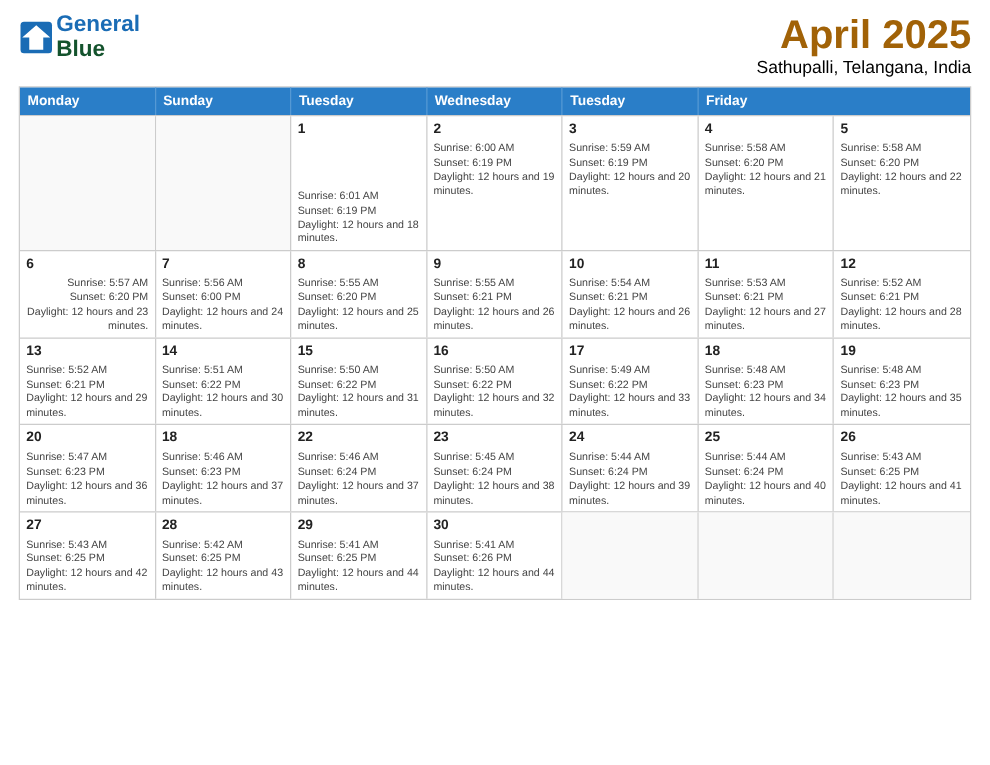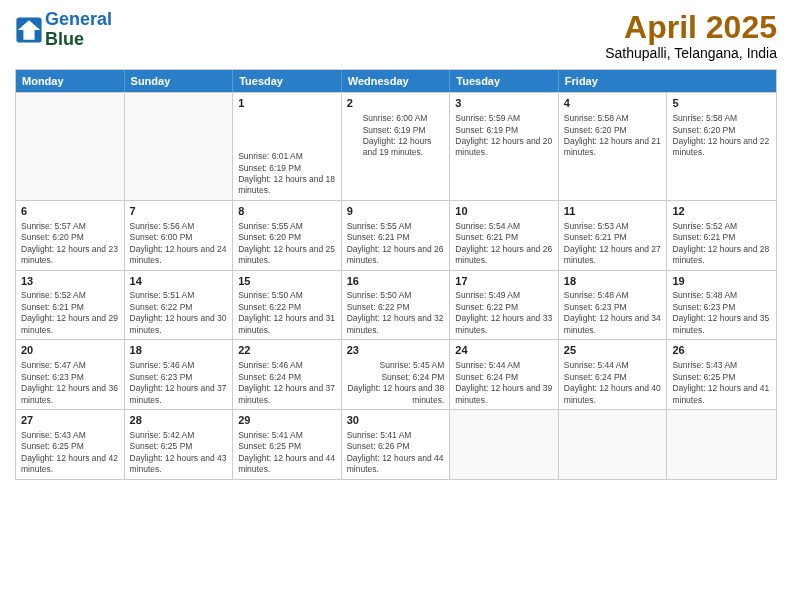--- a/index.html
+++ b/index.html
@@ -142,21 +142,21 @@
           <div class="cal-cell empty"></div>
           <div class="cal-cell empty"></div>
           <div class="cal-cell">
             <span class="day-num">1</span>
             <div class="cell-info" style="white-space: pre-line; margin-top: 40px;">Sunrise: 6:01 AM
 Sunset: 6:19 PM
 Daylight: 12 hours and 18 minutes.</div>
           </div>
           <div class="cal-cell">
             <span class="day-num">2</span>
-            <div class="cell-info" style="white-space: pre-line; margin-left: 16px;">Sunrise: 6:00 AM
+            <div class="cell-info" style="white-space: pre-line;">Sunrise: 6:00 AM
 Sunset: 6:19 PM
 Daylight: 12 hours and 19 minutes.</div>
           </div>
           <div class="cal-cell">
             <span class="day-num">3</span>
             <div class="cell-info" style="white-space: pre-line;">Sunrise: 5:59 AM
 Sunset: 6:19 PM
 Daylight: 12 hours and 20 minutes.</div>
           </div>
           <div class="cal-cell">
@@ -168,21 +168,21 @@
           <div class="cal-cell">
             <span class="day-num">5</span>
             <div class="cell-info" style="white-space: pre-line;">Sunrise: 5:58 AM
 Sunset: 6:20 PM
 Daylight: 12 hours and 22 minutes.</div>
           </div>
         </div>
         <div class="cal-row">
           <div class="cal-cell">
             <span class="day-num">6</span>
-            <div class="cell-info" style="white-space: pre-line;">Sunrise: 5:57 AM
+            <div class="cell-info" style="white-space: pre-line; text-align: right;">Sunrise: 5:57 AM
 Sunset: 6:20 PM
 Daylight: 12 hours and 23 minutes.</div>
           </div>
           <div class="cal-cell">
             <span class="day-num">7</span>
             <div class="cell-info" style="white-space: pre-line;">Sunrise: 5:56 AM
 Sunset: 6:00 PM
 Daylight: 12 hours and 24 minutes.</div>
           </div>
           <div class="cal-cell">
@@ -274,21 +274,21 @@
 Daylight: 12 hours and 37 minutes.</div>
           </div>
           <div class="cal-cell">
             <span class="day-num">22</span>
             <div class="cell-info" style="white-space: pre-line;">Sunrise: 5:46 AM
 Sunset: 6:24 PM
 Daylight: 12 hours and 37 minutes.</div>
           </div>
           <div class="cal-cell">
             <span class="day-num">23</span>
-            <div class="cell-info" style="white-space: pre-line; text-align: right;">Sunrise: 5:45 AM
+            <div class="cell-info" style="white-space: pre-line;">Sunrise: 5:45 AM
 Sunset: 6:24 PM
 Daylight: 12 hours and 38 minutes.</div>
           </div>
           <div class="cal-cell">
             <span class="day-num">24</span>
             <div class="cell-info" style="white-space: pre-line;">Sunrise: 5:44 AM
 Sunset: 6:24 PM
 Daylight: 12 hours and 39 minutes.</div>
           </div>
           <div class="cal-cell">

